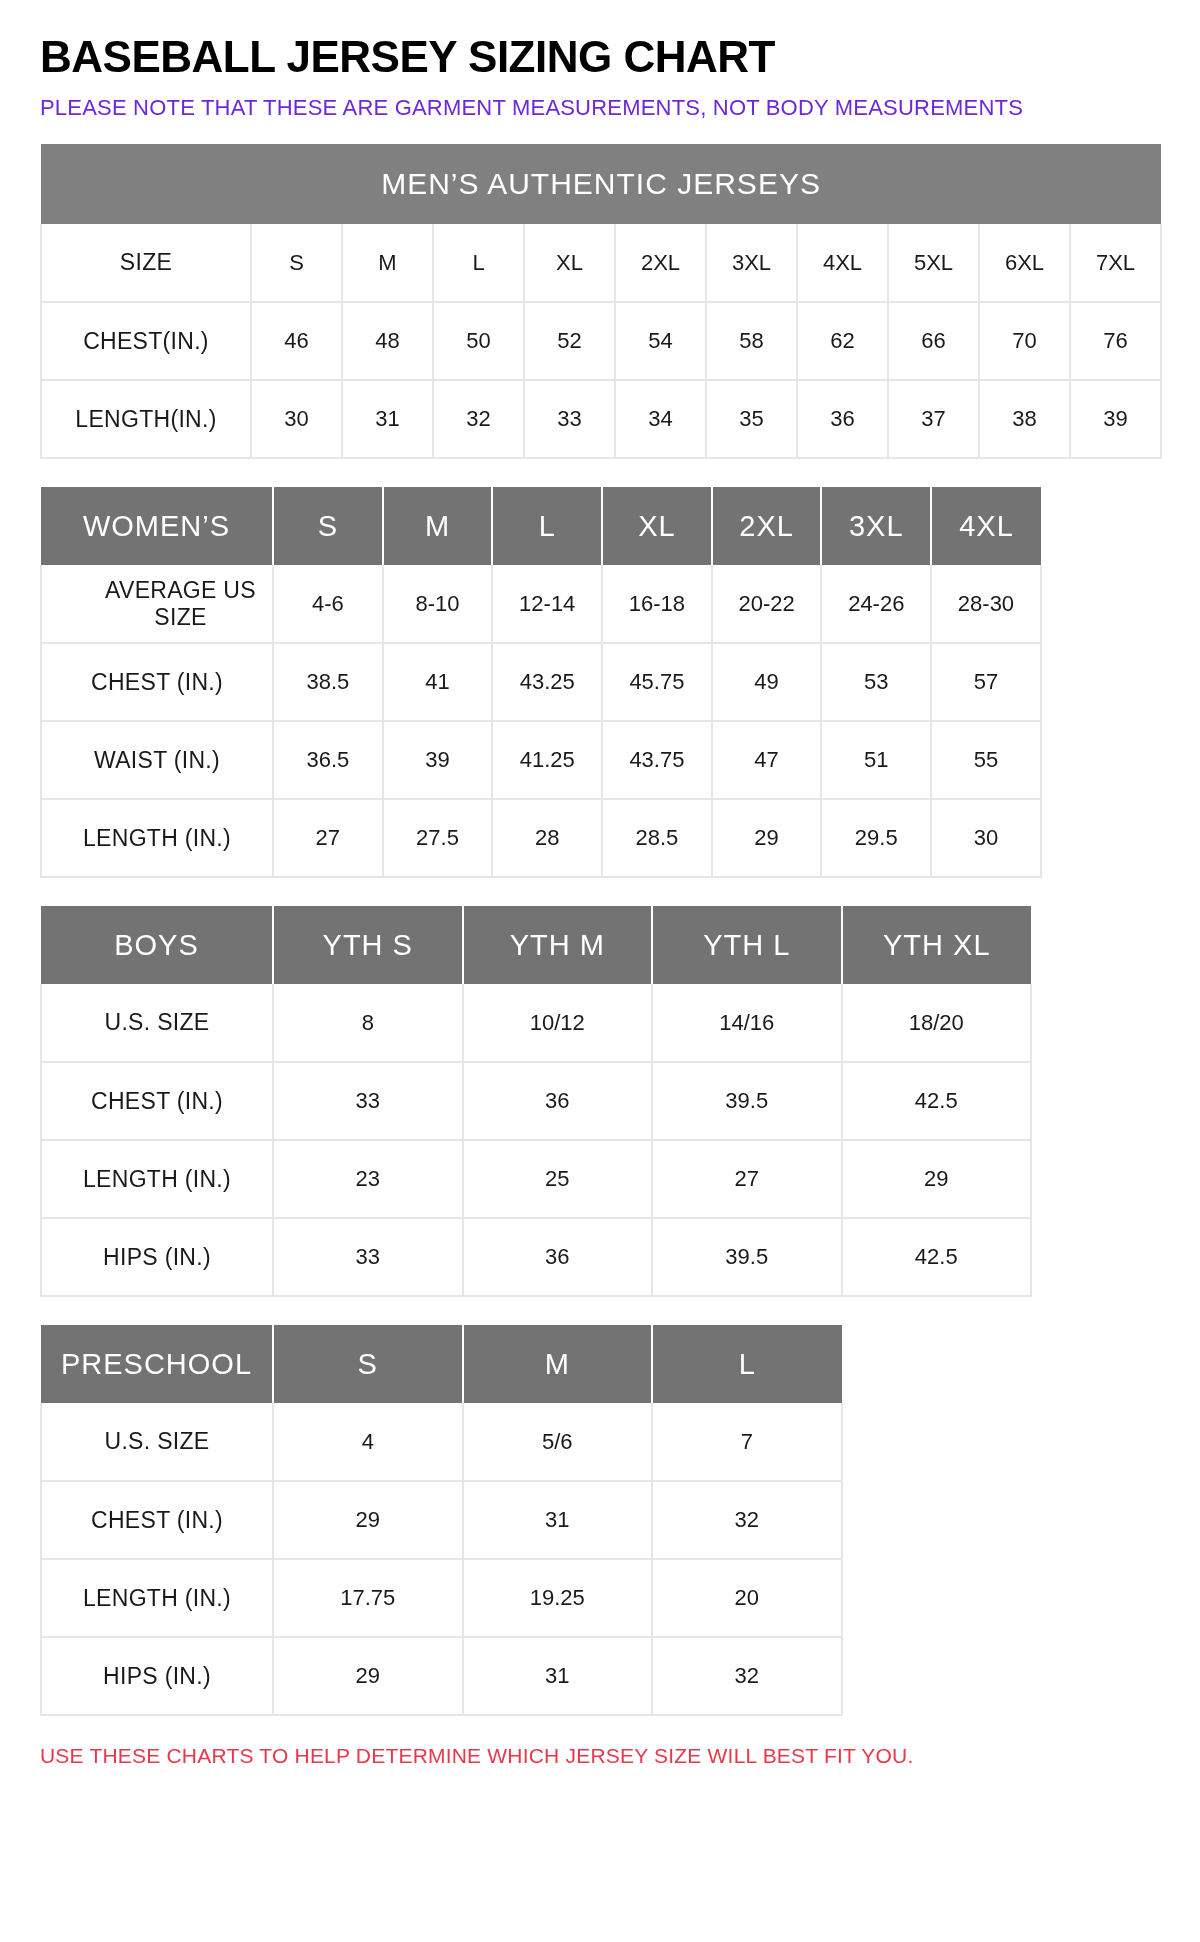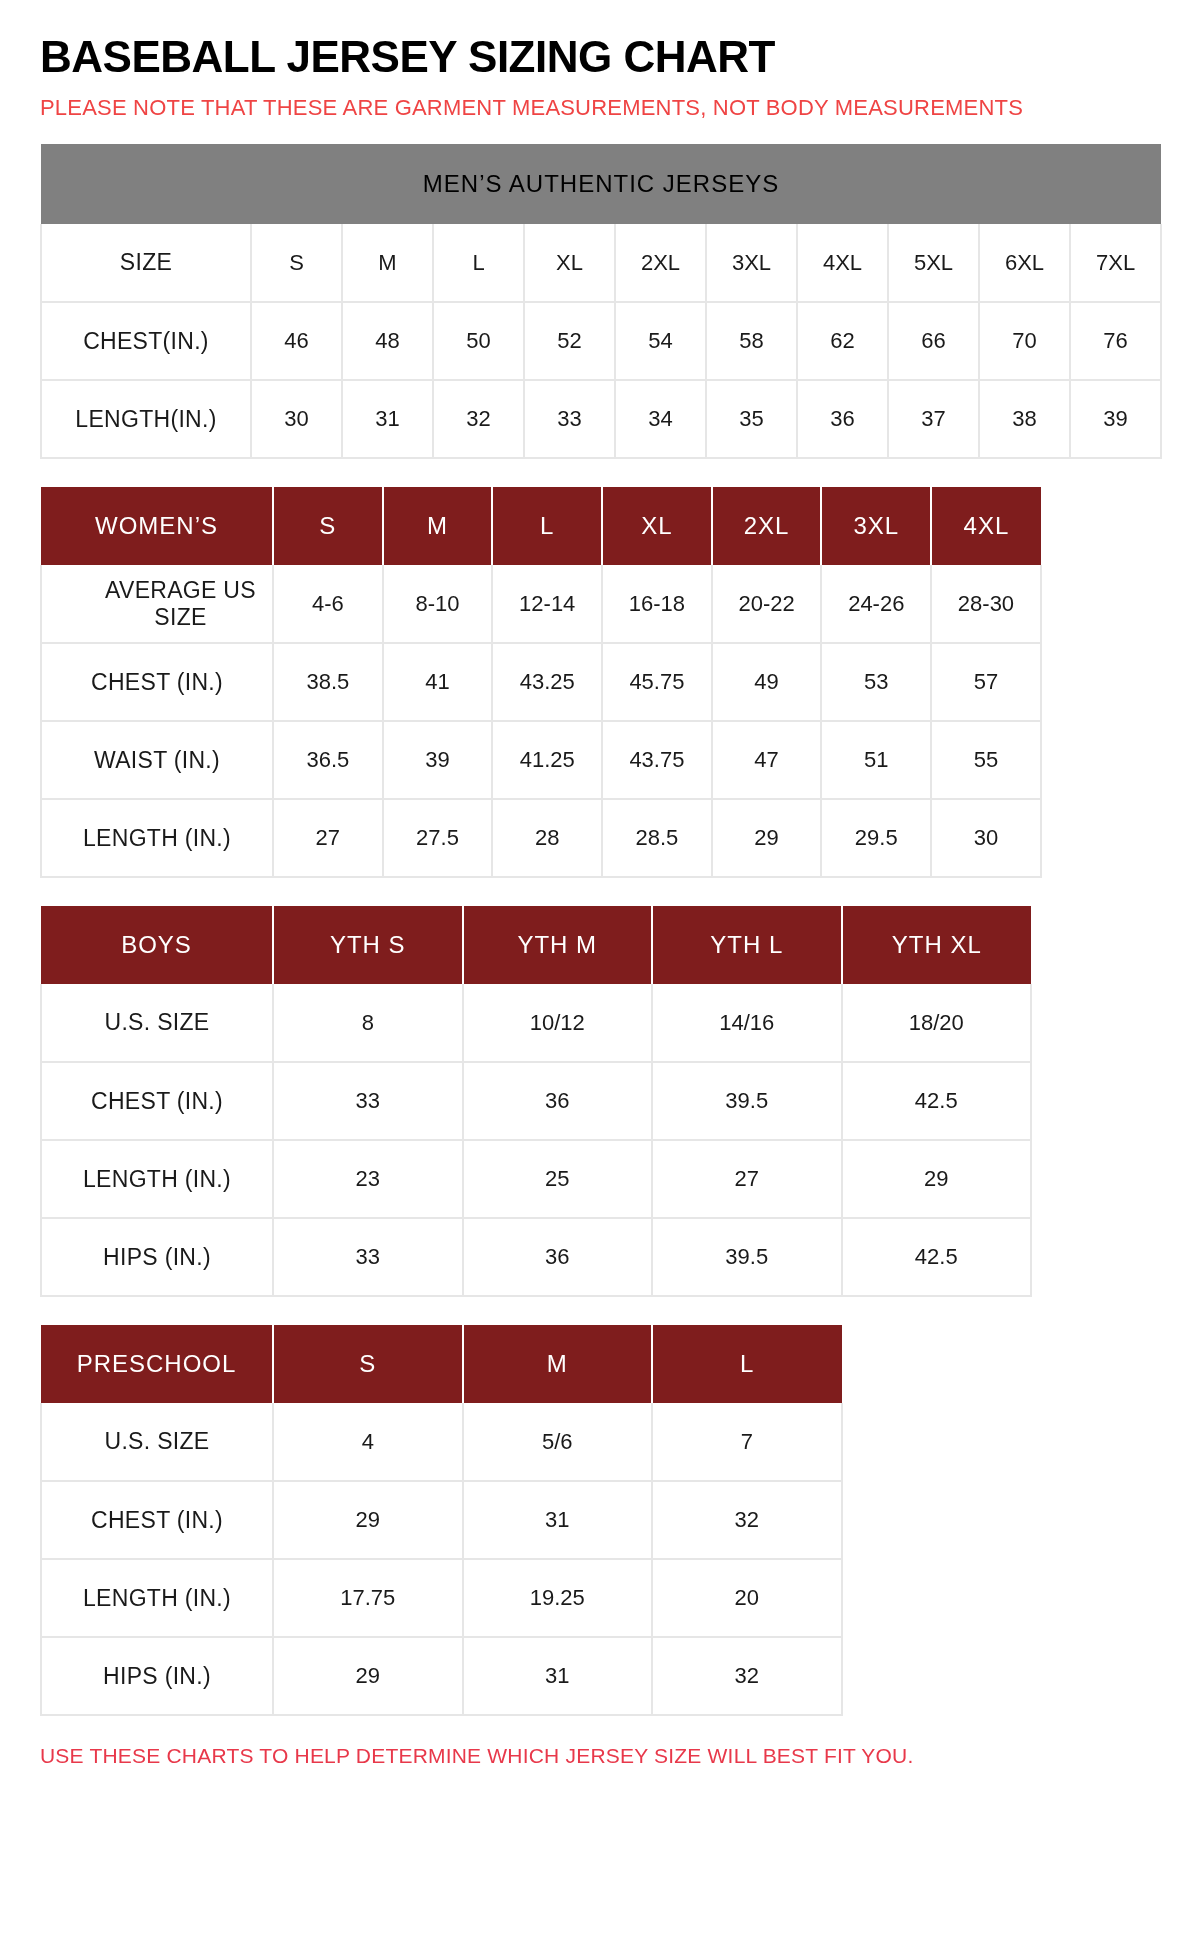--- a/index.html
+++ b/index.html
@@ -24,21 +24,21 @@
   .title {
     font-size: 44px;
     font-weight: bold;
     letter-spacing: -0.5px;
     color: #000000;
     margin: 0 0 14px 0;
     line-height: 1.05;
   }
   .subtitle {
     font-size: 22px;
-    color: #ef4444;
+    color: #6d28d9;
     letter-spacing: 0.2px;
     line-height: 1.28;
     margin: 0 0 22px 0;
     max-width: 1090px;
   }
   table {
     border-collapse: collapse;
     width: 1120px;
     table-layout: fixed;
     margin-bottom: 28px;
@@ -62,30 +62,30 @@
     border-left: none;
   }
   tr.body-row td:first-child {
     border-left: 2px solid #e6e6e6;
   }
   tr.body-row:first-of-type td {
     border-top: 2px solid #e6e6e6;
   }
   .banner td {
     background: #808080;
-    color: #000000;
-    font-size: 24px;
+    color: #ffffff;
+    font-size: 30px;
     letter-spacing: 1px;
     height: 80px;
     border: none;
   }
   .hdr td {
-    background: #7f1d1d;
+    background: #737373;
     color: #ffffff;
-    font-size: 24px;
+    font-size: 29px;
     letter-spacing: 1px;
     height: 78px;
     border-right: 2px solid #ffffff;
     border-bottom: none;
     border-top: none;
     border-left: none;
   }
   .hdr td:last-child { border-right: none; }
   .label-cell {
     font-size: 23px;

